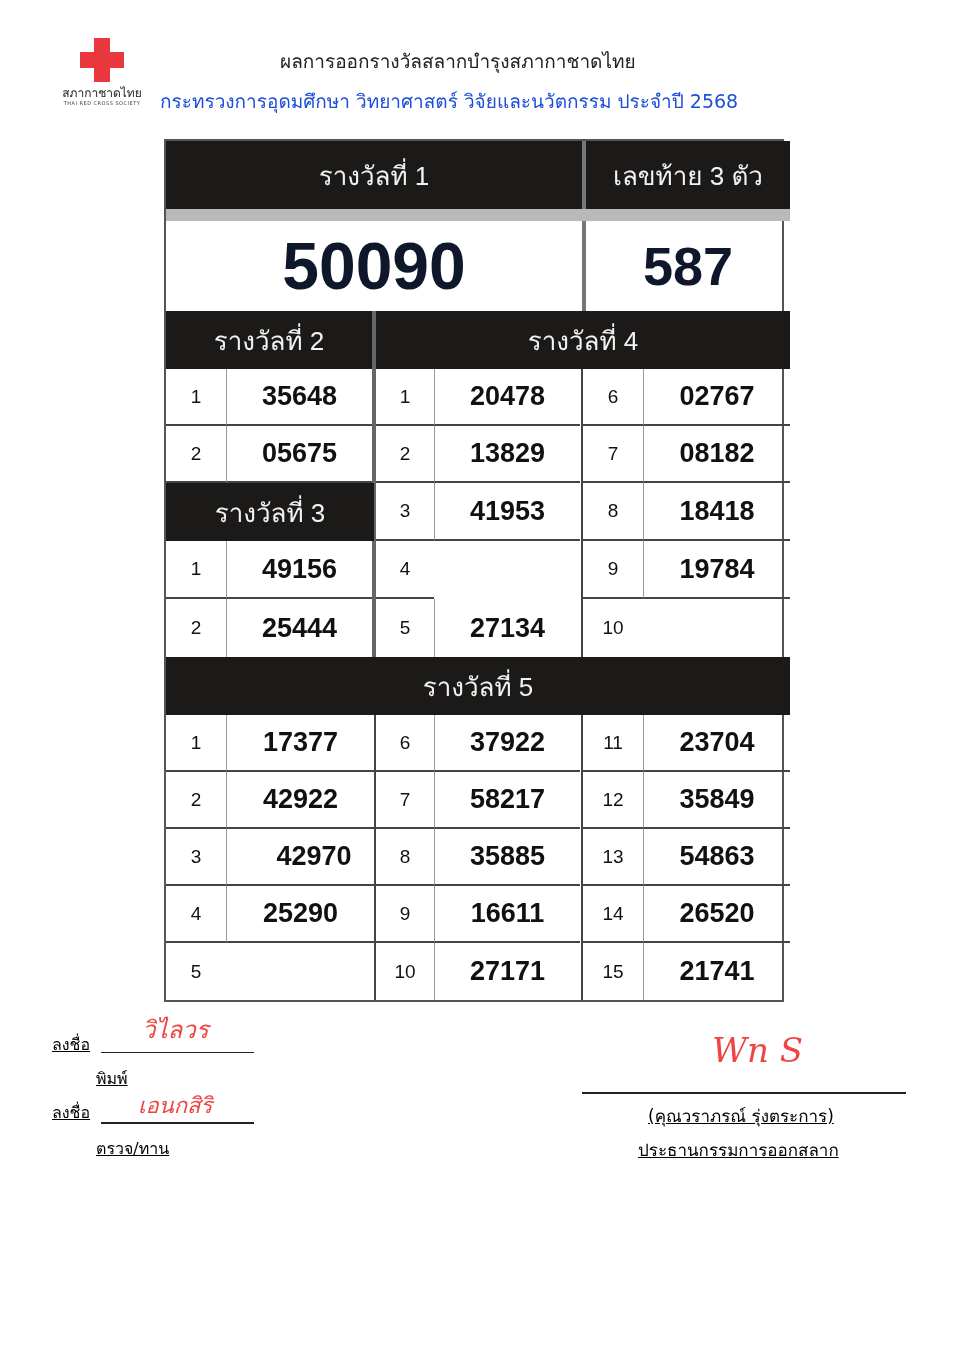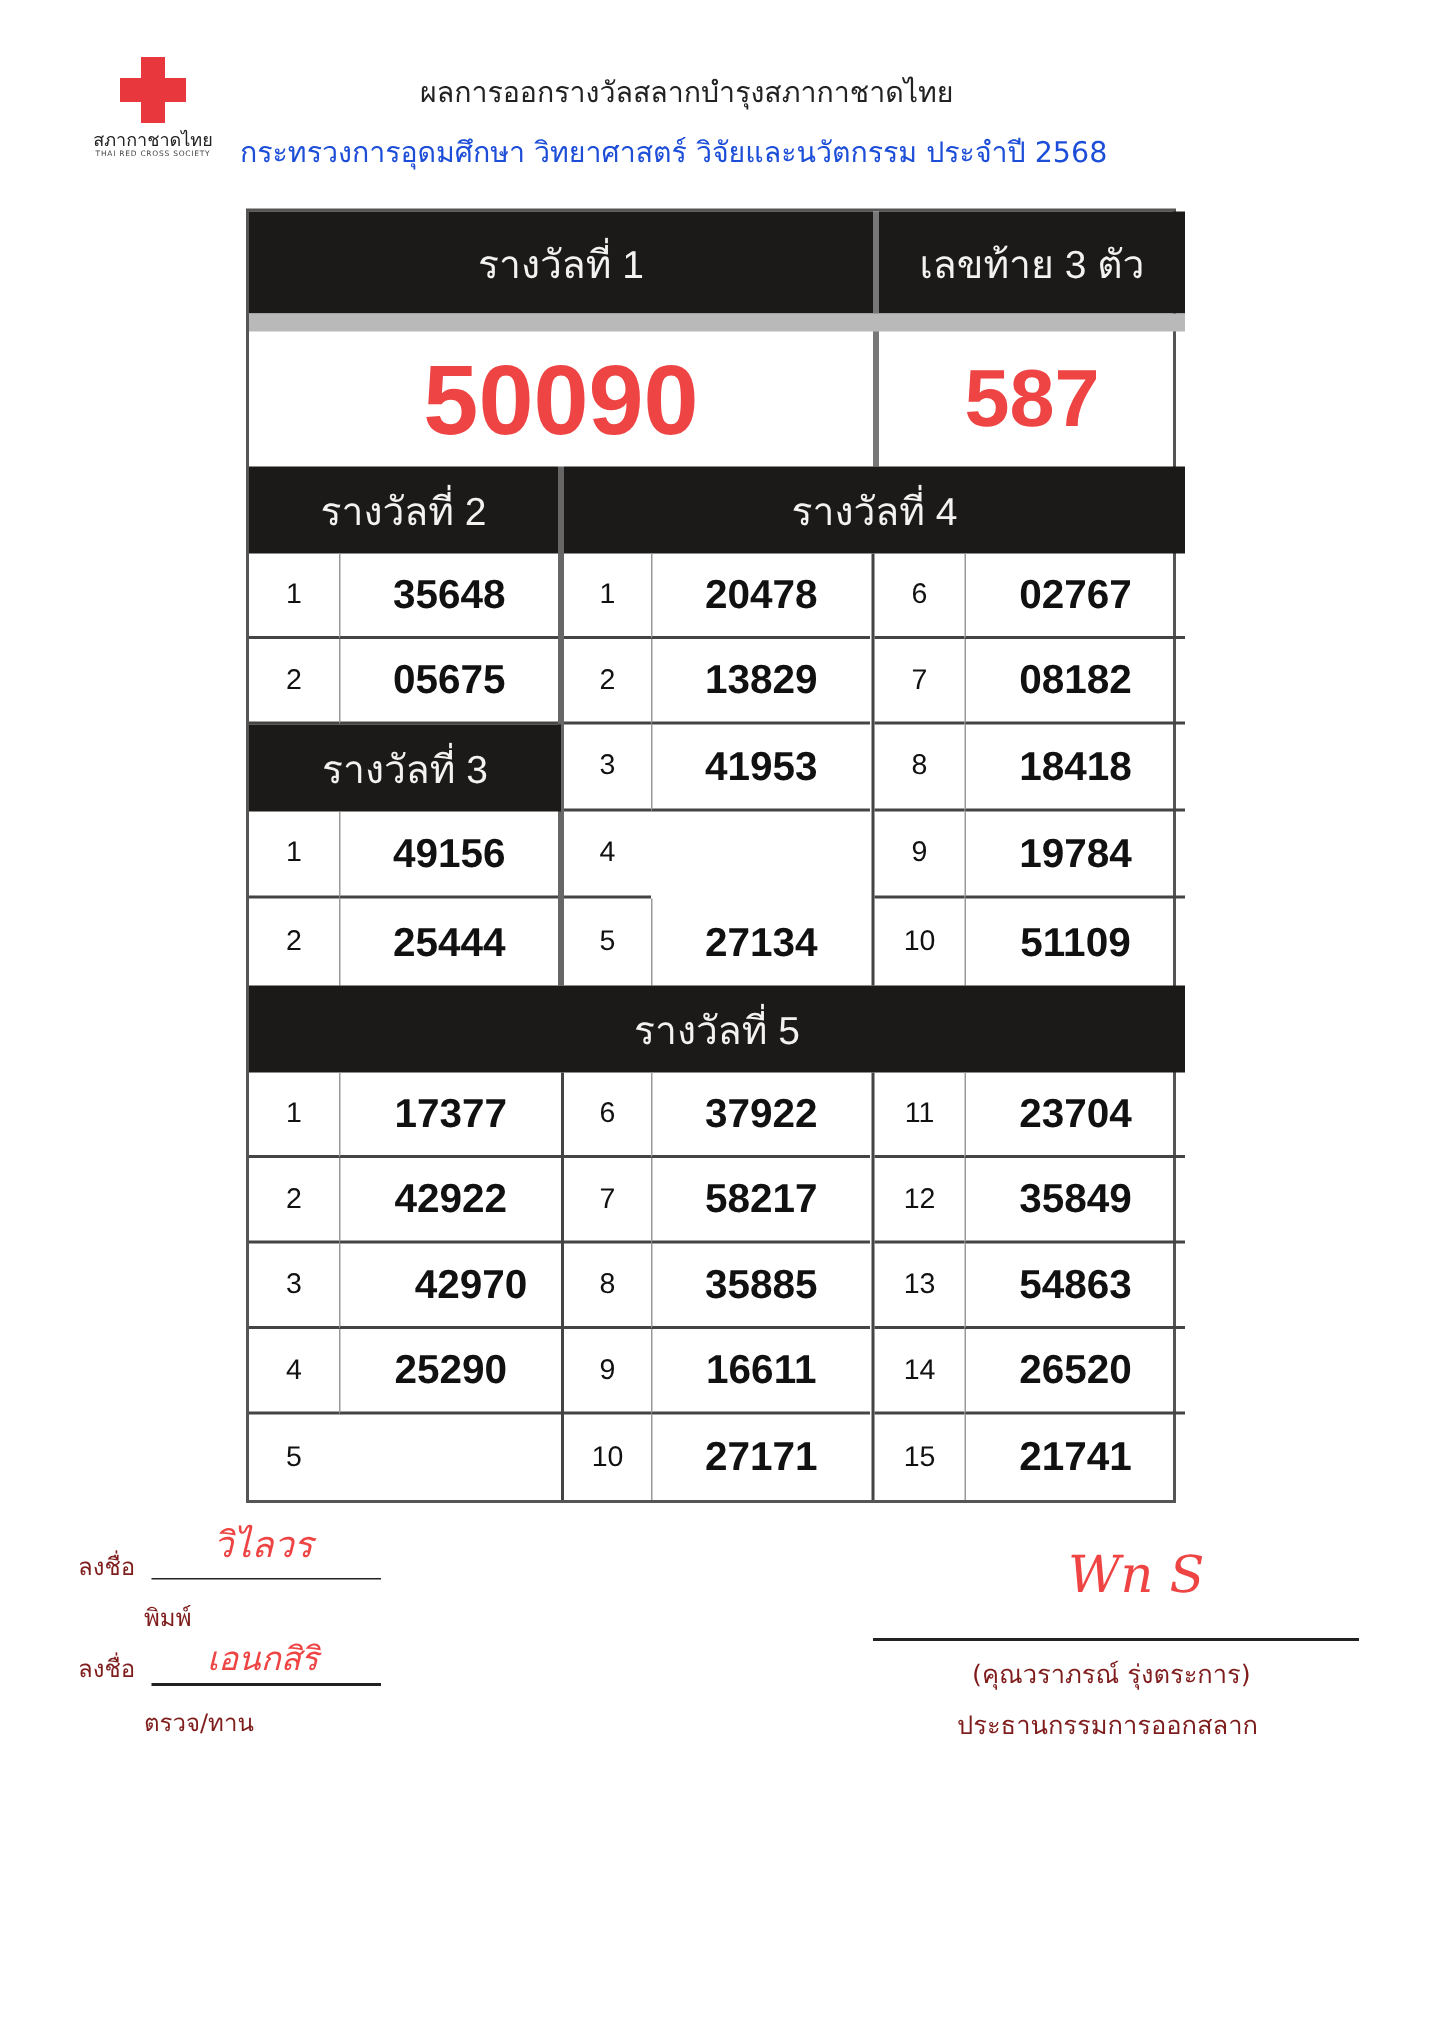--- a/index.html
+++ b/index.html
@@ -12,28 +12,28 @@
     .cross .h { position: absolute; left: 0; top: 14px; width: 44px; height: 16px; background: #e8383d; }
     .logo-th { font-size: 12px; color: #222; letter-spacing: 0; white-space: nowrap; line-height: 14px; }
     .logo-en { font-size: 5px; color: #444; letter-spacing: 0.5px; white-space: nowrap; line-height: 7px; }
 
     .title1 { position: absolute; left: 280px; top: 46px; font-size: 19px; color: #222; white-space: nowrap; }
     .title2 { position: absolute; left: 160px; top: 86px; font-size: 19px; color: #1d4ed8; white-space: nowrap; }
 
     .board { position: absolute; left: 164px; top: 139px; width: 620px; height: 863px; border: 2px solid #555; background: #fff; }
     .abs { position: absolute; }
     .dark { background: #1c1a18; color: #f2f2f2; display: flex; align-items: center; justify-content: center; font-family: "Liberation Sans", sans-serif; font-size: 26px; }
-    .big { display: flex; align-items: center; justify-content: center; font-family: "Liberation Sans", sans-serif; font-weight: bold; color: #ef4444; }
+    .big { display: flex; align-items: center; justify-content: center; font-family: "Liberation Sans", sans-serif; font-weight: bold; color: #0f172a; }
     .cell { display: flex; align-items: center; justify-content: center; font-family: "Liberation Sans", sans-serif; color: #111; border-bottom: 2px solid #444; }
     .idx { font-size: 19px; }
     .num { font-size: 27px; font-weight: bold; }
     .vline { position: absolute; background: #444; width: 2px; }
     .gray-band { position: absolute; background: #b9b9b9; }
 
-    .sig-label { position: absolute; font-size: 16px; color: #7f1d1d; white-space: nowrap; }
+    .sig-label { position: absolute; font-size: 16px; color: #000000; white-space: nowrap; text-decoration: underline; }
     .sig-line { position: absolute; height: 1px; background: #222; }
     .scribble { position: absolute; font-family: "DejaVu Serif", serif; font-style: italic; color: #ef4444; white-space: nowrap; }
   </style>
 </head>
 <body>
 
 <div class="logo">
   <div class="cross">
     <div class="v"></div>
       <div class="h"></div>
@@ -84,21 +84,20 @@
   <div class="vline" style="left:415px;top:228px;height:288px;"></div>
   <div class="abs cell idx" style="left:417px;top:228px;width:60px;height:57px;">6</div>
   <div class="abs cell num" style="left:477px;top:228px;width:147px;height:57px;border-left:1px solid #999;">02767</div>
   <div class="abs cell idx" style="left:417px;top:285px;width:60px;height:57px;">7</div>
   <div class="abs cell num" style="left:477px;top:285px;width:147px;height:57px;border-left:1px solid #999;">08182</div>
   <div class="abs cell idx" style="left:417px;top:342px;width:60px;height:58px;">8</div>
   <div class="abs cell num" style="left:477px;top:342px;width:147px;height:58px;border-left:1px solid #999;">18418</div>
   <div class="abs cell idx" style="left:417px;top:400px;width:60px;height:58px;">9</div>
   <div class="abs cell num" style="left:477px;top:400px;width:147px;height:58px;border-left:1px solid #999;">19784</div>
   <div class="abs cell idx" style="left:417px;top:458px;width:60px;height:58px;border-bottom:none;">10</div>
-  <div class="abs cell num" style="left:477px;top:458px;width:147px;height:58px;border-left:1px solid #999;border-bottom:none;">51109</div>
 
   <div class="abs dark" style="left:0;top:516px;width:624px;height:58px;">รางวัลที่ 5</div>
 
   <div class="abs cell idx" style="left:0;top:574px;width:60px;height:57px;">1</div>
   <div class="abs cell num" style="left:60px;top:574px;width:148px;height:57px;border-left:1px solid #999;">17377</div>
   <div class="abs cell idx" style="left:0;top:631px;width:60px;height:57px;">2</div>
   <div class="abs cell num" style="left:60px;top:631px;width:148px;height:57px;border-left:1px solid #999;">42922</div>
   <div class="abs cell idx" style="left:0;top:688px;width:60px;height:57px;">3</div>
   <div class="abs cell num" style="left:60px;top:688px;width:148px;height:57px;border-left:1px solid #999;padding-left:27px;">42970</div>
   <div class="abs cell idx" style="left:0;top:745px;width:60px;height:57px;">4</div>

